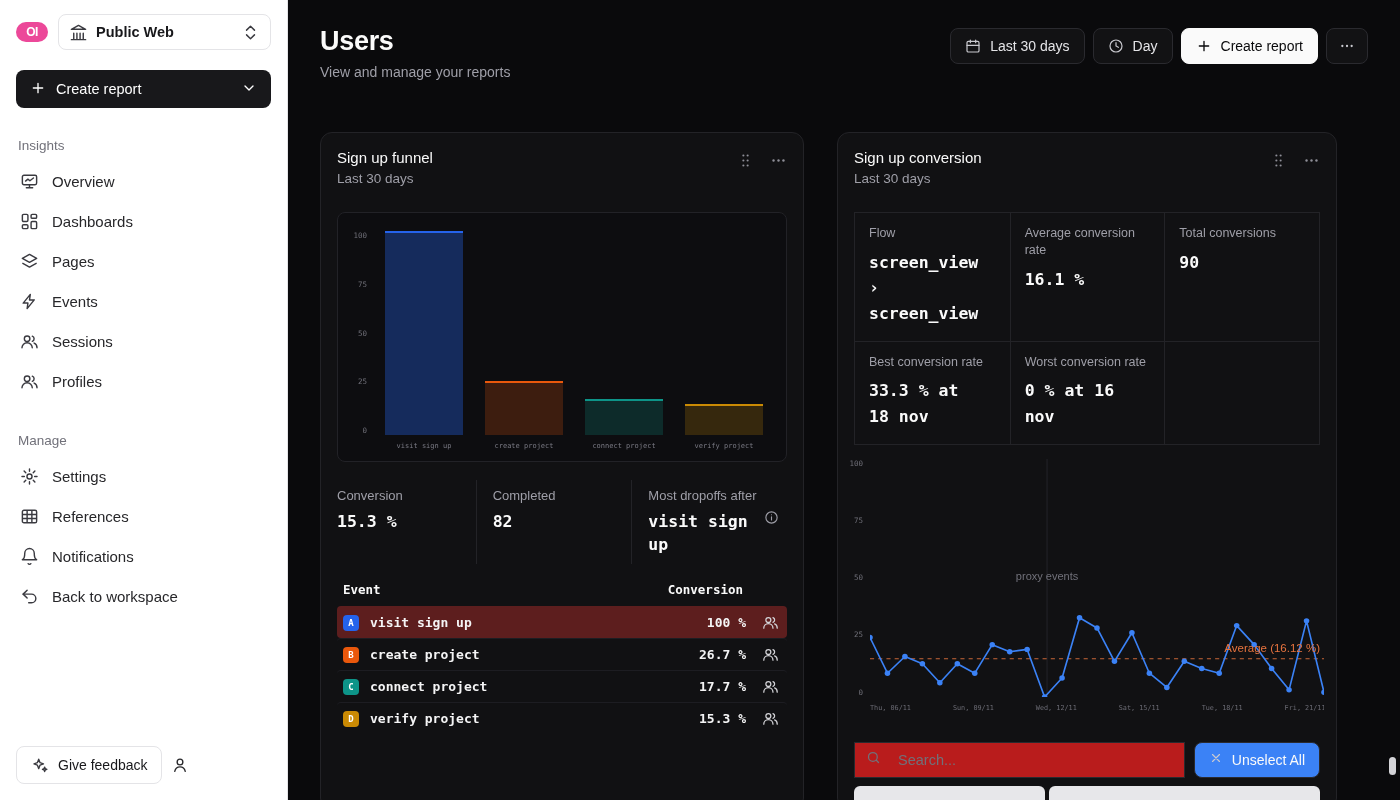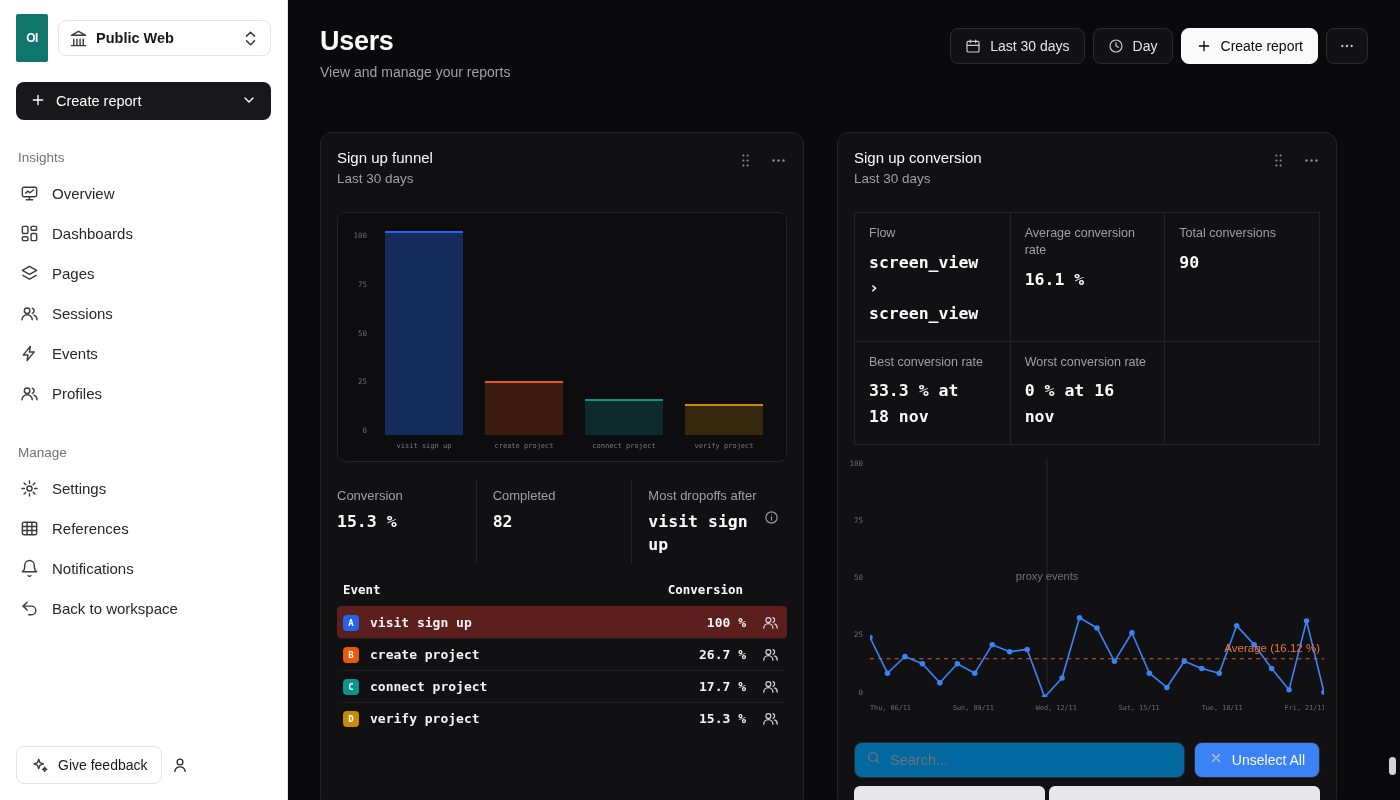--- a/index.html
+++ b/index.html
@@ -12,21 +12,21 @@
   }
 
   
   .sidebar {
     position: absolute; left:0; top:0; bottom:0; width:288px;
     background:#ffffff; border-right:1px solid #e4e4e7;
     display:flex; flex-direction:column; padding:14px 16px 16px;
   }
   .workspace-row { display:flex; align-items:center; gap:10px; margin-bottom:20px; }
   .logo {
-    width:32px; height:48px; border-radius:2px; background:#0f766e; color:#fff;
+    width:32px; height:20px; border-radius:14px; background:#ec4899; color:#fff;
     display:grid; place-items:center; font-size:12px; font-weight:700; letter-spacing:-0.5px;
     flex:0 0 auto; cursor:pointer;
   }
   .workspace-select {
     flex:1; height:36px; border:1px solid #e4e4e7; border-radius:8px;
     display:flex; align-items:center; gap:8px; padding:0 10px;
     font-size:14.5px; font-weight:600; color:#18181b; cursor:pointer;
   }
   .workspace-select .spacer { flex:1; }
   .create-btn {
@@ -157,22 +157,22 @@
   }
   .avg-label { position:absolute; right:4px; font-size:11.5px; color:#e8743f; pointer-events:none; }
   .lc-xlabels {
     display:flex; justify-content:space-between; padding:7px 0 0 24px;
     font:6.8px "DejaVu Sans Mono", monospace; color:#6b6b74;
     white-space:nowrap; overflow:hidden;gap:42px;
   }
 
   .conv-controls { display:flex; gap:9px; margin:30px 16px 0; }
   .search-box {
-    flex:1; height:36px; border:1px solid #2a2a2f; border-radius:8px; background:#0369a1;
-    display:flex; align-items:center; gap:9px; padding:0 11px; color:#71717a;
+    flex:1; height:36px; border:1px solid #2a2a2f; border-radius:0; background:#b91c1c;
+    display:flex; align-items:center; gap:17px; padding:0 11px; color:#71717a;
   }
   .search-box svg { width:15px; height:15px; }
   .search-box input {
     flex:1; background:transparent; border:none; outline:none;
     color:#e4e4e7; font-size:14.5px; font-family:"Liberation Sans",sans-serif;
   }
   .search-box input::placeholder { color:#71717a; }
   .unselect-btn {
     height:36px; border:1px solid #2a2a2f; border-radius:8px; background:#3b82f6;
     color:#fafafa; display:flex; align-items:center; gap:9px; padding:0 14px;
@@ -253,34 +253,34 @@
     <span class="nav-icon">
         <svg viewBox="0 0 24 24" fill="none" stroke="currentColor" stroke-width="1.8" stroke-linejoin="round">
           <path d="M12 3L3 8l9 5 9-5-9-5z"></path>
           <path d="M3 14l9 5 9-5"></path>
         </svg>
       </span>
     <span>Pages</span>
   </div>
   <div class="nav-item">
     <span class="nav-icon">
+        <svg viewBox="0 0 24 24" fill="none" stroke="currentColor" stroke-width="1.8" stroke-linejoin="round">
+          <path d="M13 3L4 14h6l-1 7 9-11h-6l1-7z"></path>
+        </svg>
+      </span>
+    <span>Events</span>
+  </div>
+  <div class="nav-item">
+    <span class="nav-icon">
         <svg viewBox="0 0 24 24" fill="none" stroke="currentColor" stroke-width="1.8" stroke-linecap="round" stroke-linejoin="round">
           <circle cx="9" cy="8.5" r="3.5"></circle>
           <path d="M2.5 20c0-3.6 2.9-6.5 6.5-6.5s6.5 2.9 6.5 6.5M15.5 5.2a3.5 3.5 0 0 1 0 6.6M17.8 14c2.3.8 3.7 3 3.7 6"></path>
         </svg>
       </span>
     <span>Sessions</span>
-  </div>
-  <div class="nav-item">
-    <span class="nav-icon">
-        <svg viewBox="0 0 24 24" fill="none" stroke="currentColor" stroke-width="1.8" stroke-linejoin="round">
-          <path d="M13 3L4 14h6l-1 7 9-11h-6l1-7z"></path>
-        </svg>
-      </span>
-    <span>Events</span>
   </div>
   <div class="nav-item">
     <span class="nav-icon">
         <svg viewBox="0 0 24 24" fill="none" stroke="currentColor" stroke-width="1.8" stroke-linecap="round" stroke-linejoin="round">
           <circle cx="9" cy="8.5" r="3.5"></circle>
           <path d="M2.5 20c0-3.6 2.9-6.5 6.5-6.5s6.5 2.9 6.5 6.5M15.5 5.2a3.5 3.5 0 0 1 0 6.6M17.8 14c2.3.8 3.7 3 3.7 6"></path>
         </svg>
       </span>
     <span>Profiles</span>
   </div>

